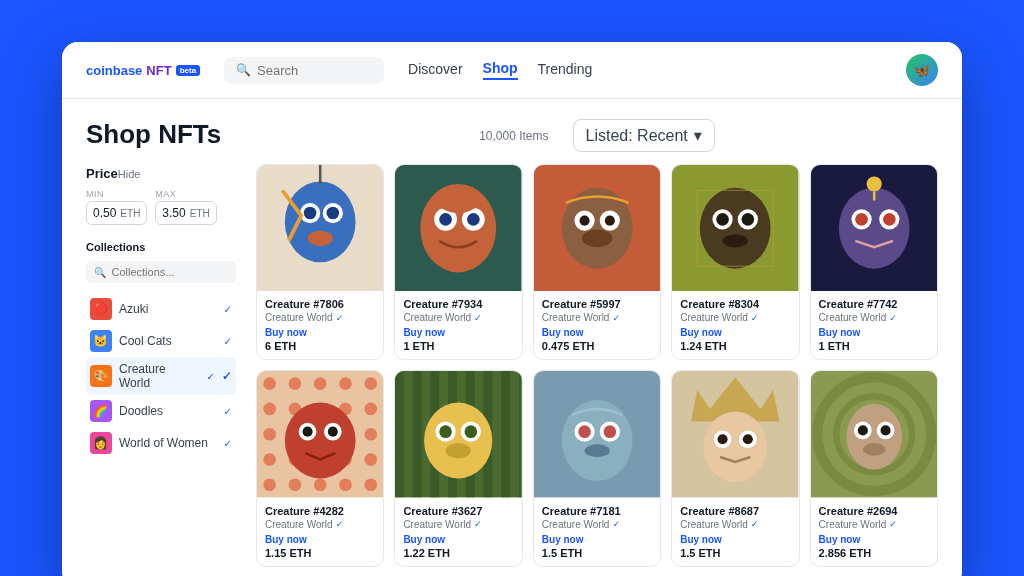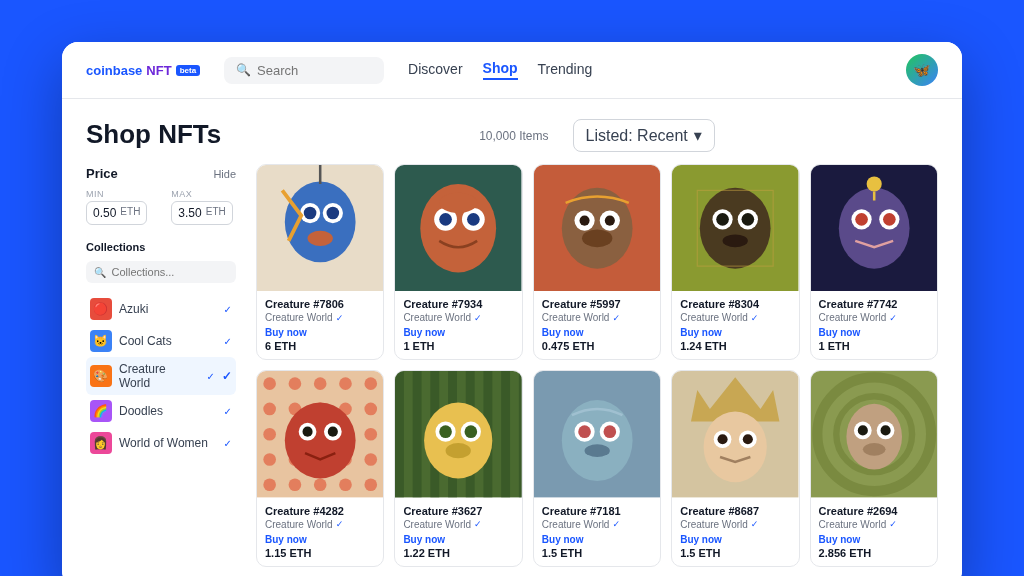--- a/index.html
+++ b/index.html
@@ -100,31 +100,32 @@
     }
     .page-title {
       font-size: 26px;
       font-weight: 700;
       color: #111827;
       margin-bottom: 16px;
     }
     .price-section { margin-bottom: 16px; }
     .price-header {
       display: flex;
-      justify-content: space-between;
+      justify-content: flex-start;
       align-items: center;
       margin-bottom: 8px;
     }
     .price-label { font-size: 13px; font-weight: 600; color: #111827; }
     .hide-link { font-size: 11px; color: #6b7280; cursor: pointer; }
-    .price-inputs { display: flex; gap: 24px; align-items: center; }
+    .price-inputs { display: flex; gap: 8px; align-items: center; }
     .price-input-group { display: flex; flex-direction: column; gap: 2px; }
     .price-input-label { font-size: 9px; color: #9ca3af; text-transform: uppercase; letter-spacing: 0.5px; }
     .price-input-row {
       display: flex;
+      align-items: center;
       border: 1px solid #d1d5db;
       border-radius: 6px;
       padding: 4px 6px;
       gap: 4px;
     }
     .price-input-value { font-size: 12px; color: #111827; }
     .price-input-unit { font-size: 10px; color: #6b7280; }
     .collections-section { margin-top: 8px; }
     .collections-header {
       font-size: 11px;

